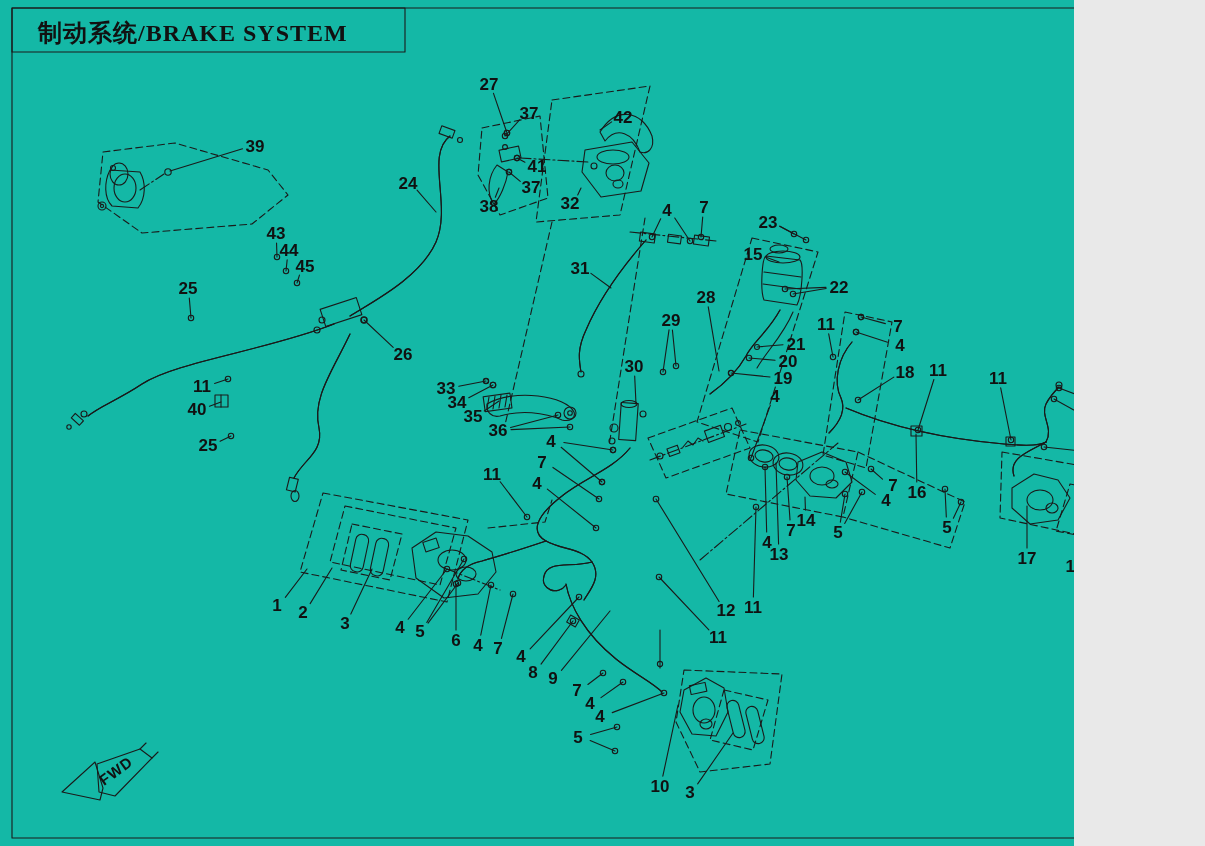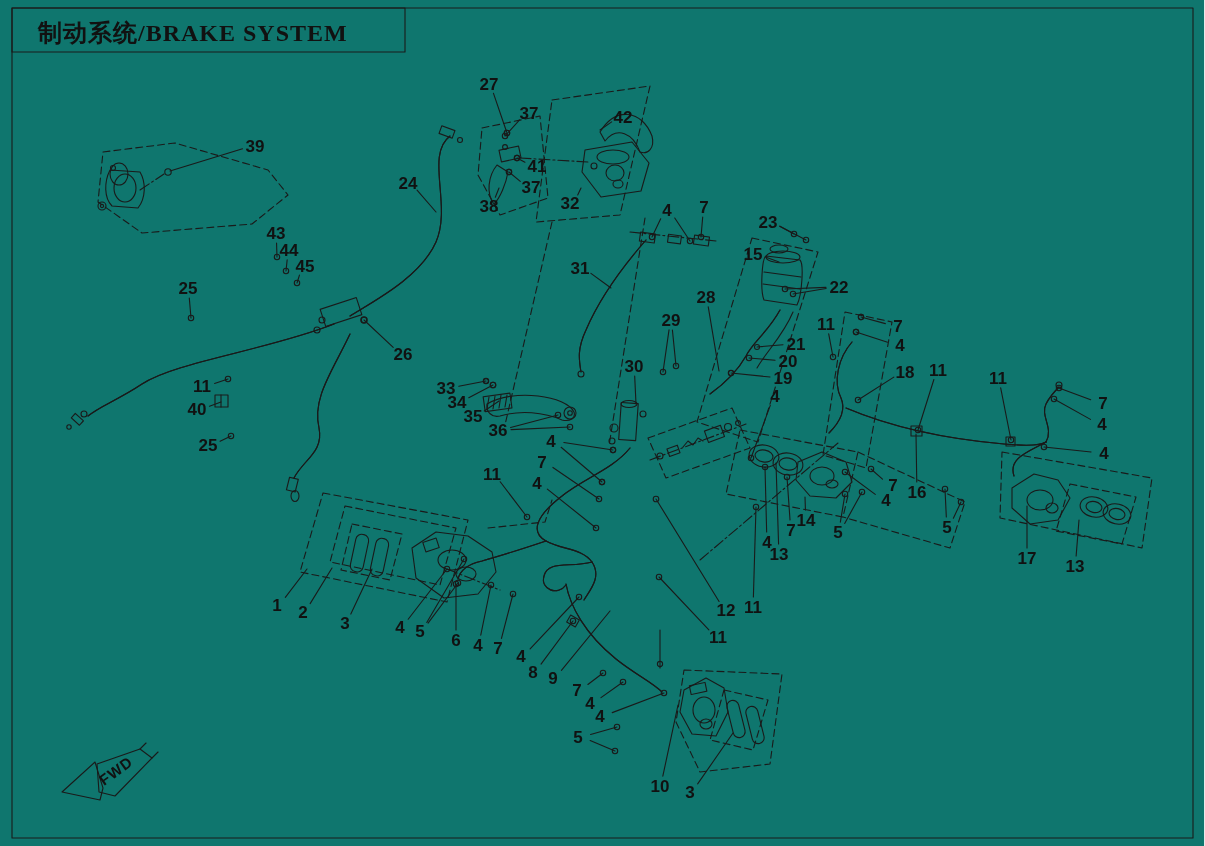--- a/index.html
+++ b/index.html
@@ -1,16 +1,16 @@
 <!DOCTYPE html>
 <html><head>
 <meta charset="utf-8">
 <style>
   html,body{margin:0;padding:0;background:#e9e9e9;}
-  #stage{position:relative;width:1204px;height:846px;background:#0f766e;
+  #stage{position:relative;width:1074px;height:846px;background:#14b8a6;
          font-family:"Liberation Sans",sans-serif;overflow:hidden;}
   svg{position:absolute;left:0;top:0;}
   #diagram path,#diagram line,#diagram polyline,#diagram polygon,
   #diagram rect,#diagram ellipse,#diagram circle{
       stroke:#1a1a1a;fill:none;stroke-width:1.1;stroke-linecap:round;stroke-linejoin:round;}
   .fillw{fill:#ffffff;}
   .dark{fill:#1a1a1a;stroke:none;}
   .grey{fill:#3a3a3a;stroke:none;}
   .dashed{stroke-dasharray:7 4;stroke-width:1;}
   .dashdot{stroke-dasharray:11 3 2 3;stroke-width:0.9;}

